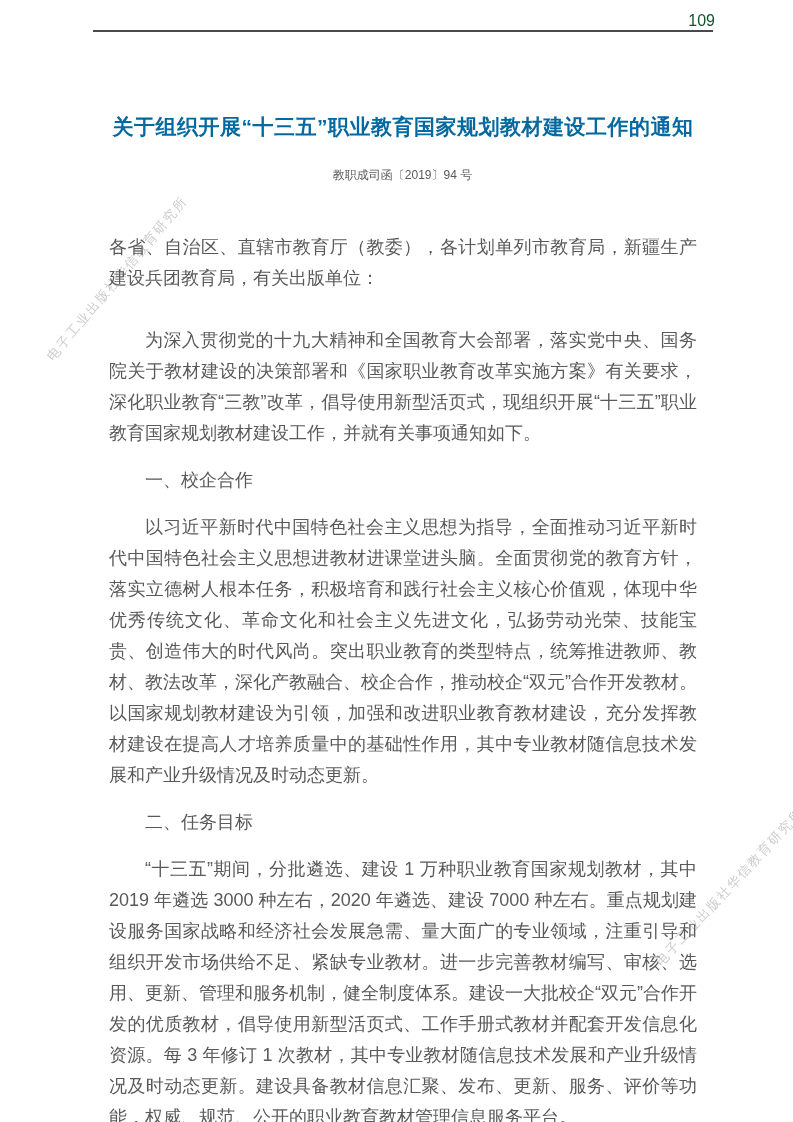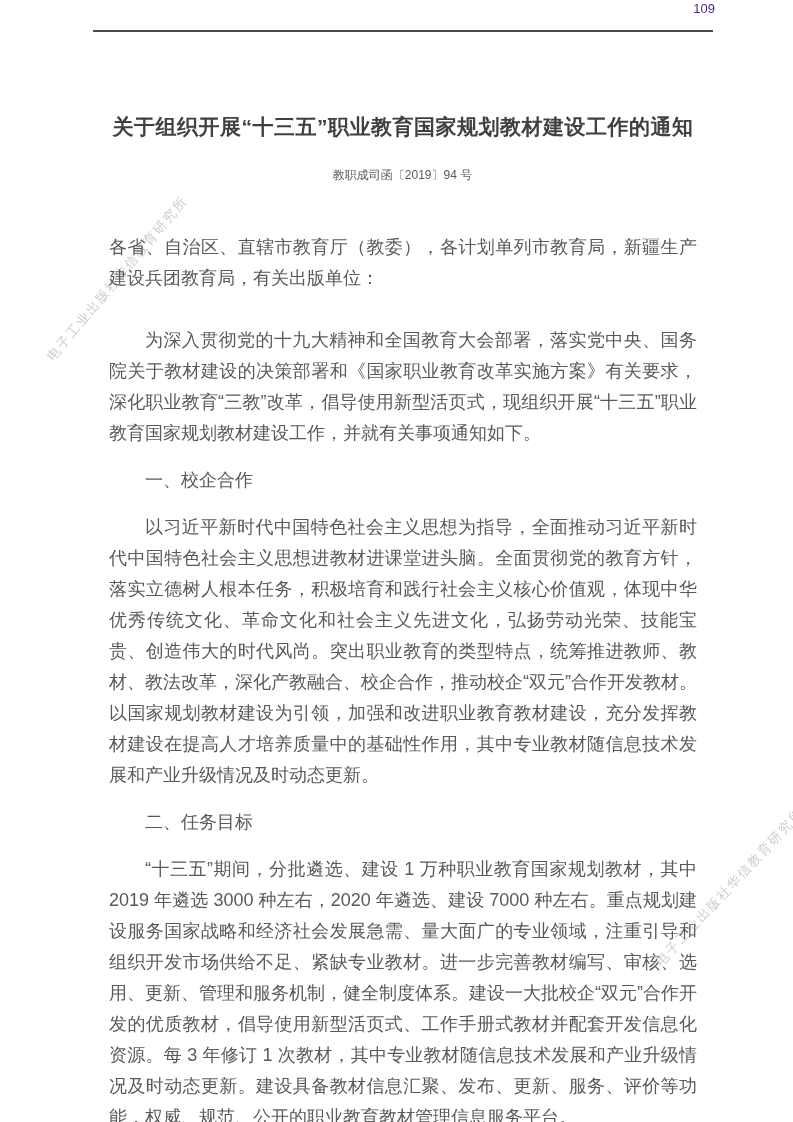--- a/index.html
+++ b/index.html
@@ -6,42 +6,42 @@
   body {
     width: 793px;
     height: 1122px;
     background: #ffffff;
     position: relative;
     overflow: hidden;
     font-family: "Liberation Sans", sans-serif;
   }
   .page-number {
     position: absolute;
-    top: 1px;
+    top: 12px;
     right: 78px;
-    font-size: 13px;
-    color: #4c1d95;
+    font-size: 16px;
+    color: #14532d;
   }
   .top-rule {
     position: absolute;
     top: 30px;
     left: 93px;
     width: 620px;
     height: 2px;
     background: #4a4a4a;
   }
   .doc-title {
     position: absolute;
     top: 99px;
     left: 93px;
     width: 620px;
     text-align: center;
     font-size: 21px;
     font-weight: bold;
-    color: #404040;
+    color: #0369a1;
     letter-spacing: 0.5px;
   }
   .doc-number {
     position: absolute;
     top: 167px;
     left: 93px;
     width: 619px;
     text-align: center;
     font-size: 12px;
     color: #595959;

